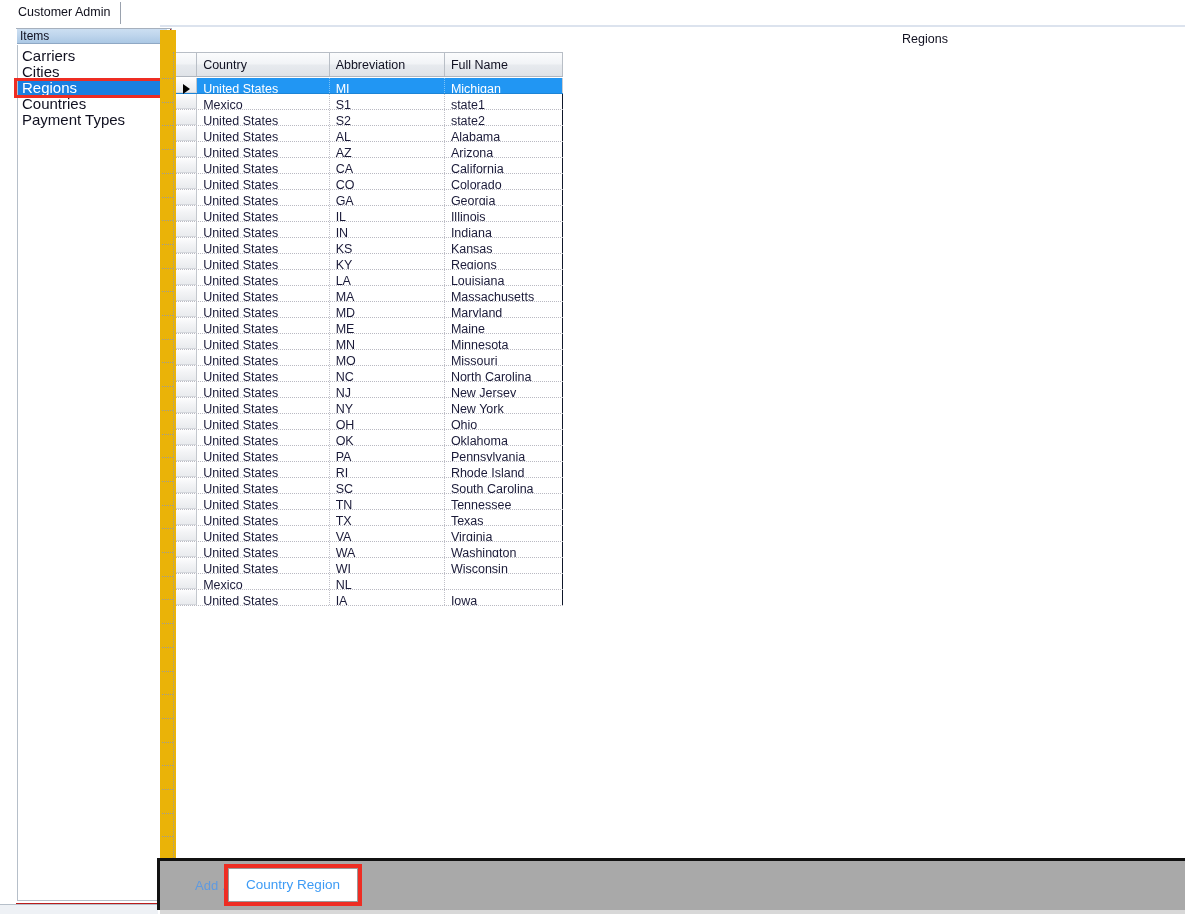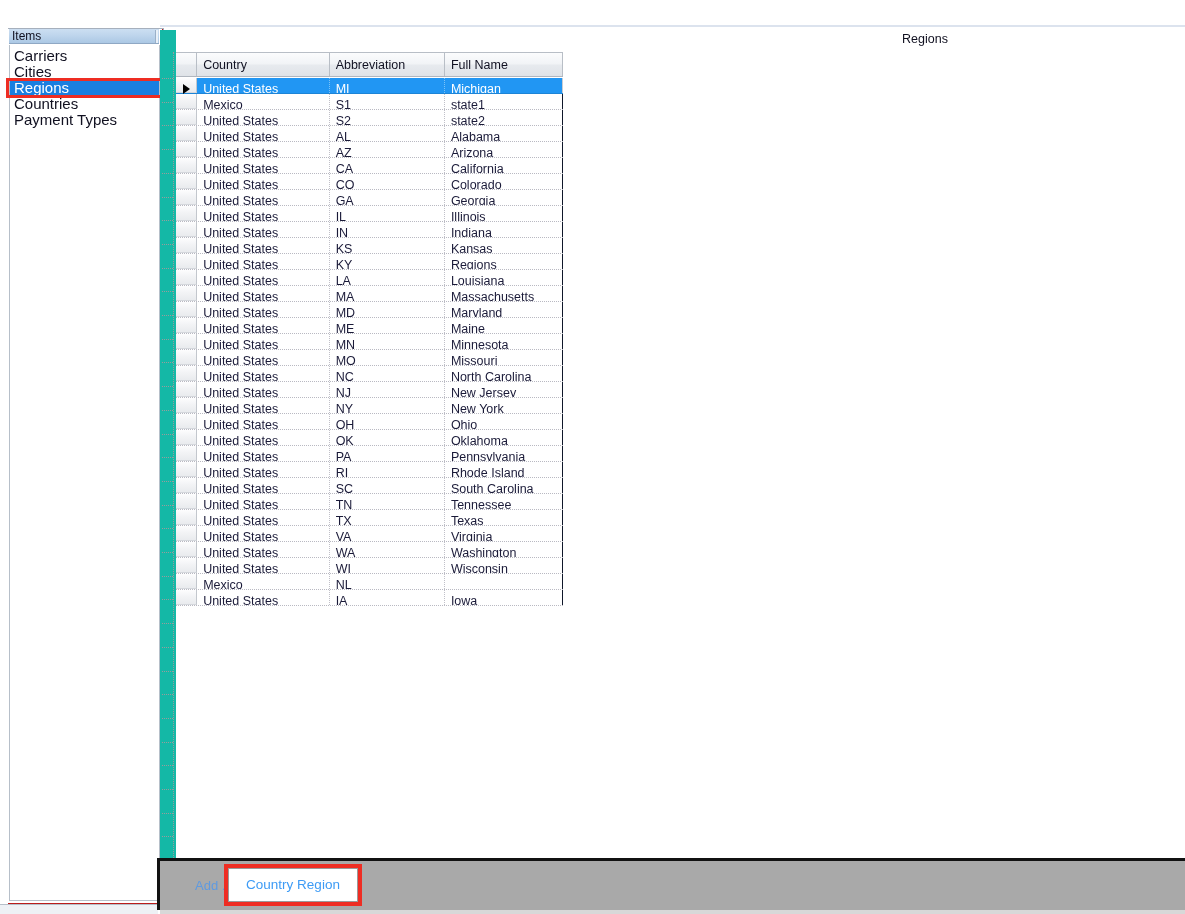--- a/index.html
+++ b/index.html
@@ -46,21 +46,21 @@
   #tab-underline-left {
     position: absolute;
     left: 0; top: 25px;
     width: 160px; height: 2px;
     background: #ffffff;
   }
 
   
   #sidebar {
     position: absolute;
-    left: 8px; top: 28px;
+    left: 16px; top: 28px;
     width: 156px;
     height: 876px;
     background: #b91c1c;
     border: 1px solid #a6b0bd;
     border-left: none;
     border-bottom: none;
   }
   #sidebar-inner {
     position: absolute;
     left: 0; top: 0;
@@ -126,21 +126,21 @@
     font-size: 12.5px;
     color: #101020;
   }
 
   
   #grid-wrap {
     position: absolute;
     left: 160px; top: 30px;
     width: 408px;
     height: 830px;
-    background: #14b8a6;
+    background: #eab308;
     overflow: hidden;
   }
   
   #rail {
     position: absolute;
     left: 0px; top: 22px;
     width: 16px;
     height: 808px;
   }
   .rail-tick {
@@ -283,20 +283,23 @@
     width: 158px; height: 10px;
     background: #eef1f5;
     border-top: 1px solid #b6bfc9;
   }
 </style>
 </head>
 <body>
 
 <div id="app">
 
+  <div id="tabstrip">
+    <div id="tab-customer-admin">Customer Admin</div>
+  </div>
   <div id="tab-underline"></div>
   <div id="tab-underline-left"></div>
 
   <div id="sidebar">
     <div id="sidebar-inner">
       <div id="items-header">
         <span>Items</span>
         <span id="items-header-gripper"></span>
       </div>
       <div id="sidebar-list">

